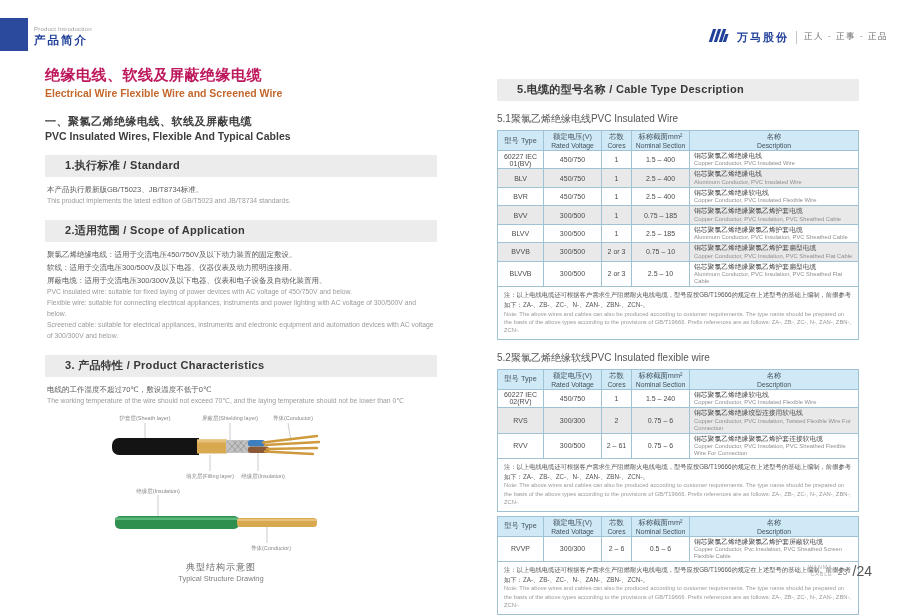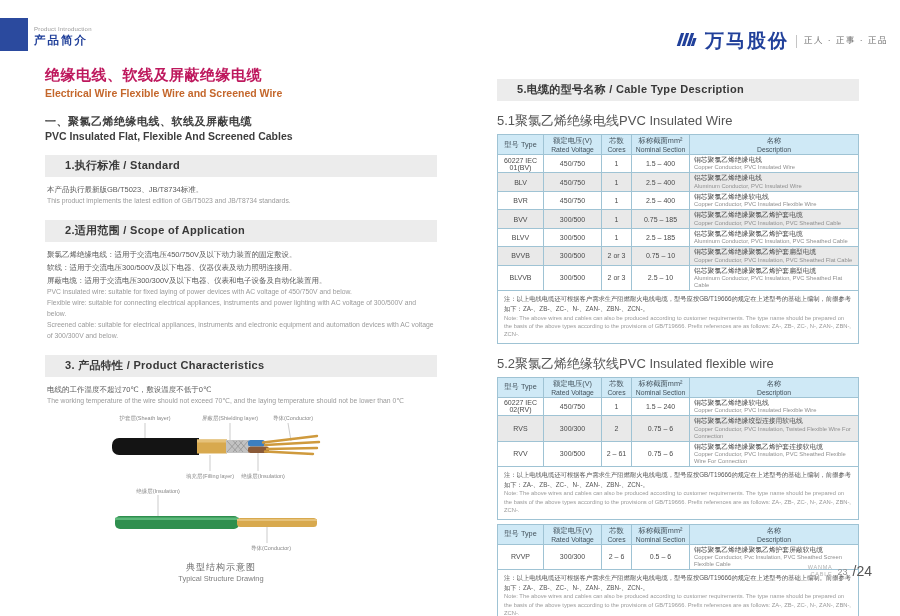--- a/index.html
+++ b/index.html
@@ -11,21 +11,21 @@
   .page { position:relative; width:900px; height:616px; background:#fff; }
 
   
   .corner-block { position:absolute; left:0; top:18px; width:28px; height:33px; background:#2b4a9e; }
   .section-label { position:absolute; left:34px; top:26px; }
   .section-label .en { font-size:6px; color:#9a9a9a; letter-spacing:.2px; }
   .section-label .cn { font-size:11.5px; color:#21409a; font-weight:bold; letter-spacing:2px; margin-top:1px; }
 
   .brandbar { position:absolute; right:12px; top:28px; display:flex; align-items:center; gap:7px; }
   .logo-mark { display:inline-block; }
-  .logo-text { font-size:19px; font-weight:bold; color:#21409a; letter-spacing:2px; }
+  .logo-text { font-size:11px; font-weight:bold; color:#21409a; letter-spacing:2px; }
   .brand-divider { width:1px; height:13px; background:#c5c5c5; }
   .tagline { font-size:8.5px; color:#6a6a6a; letter-spacing:1.5px; }
 
   
   .leftcol { position:absolute; left:45px; top:66px; width:392px; }
   .title-cn { color:#be185d; font-size:15px; font-weight:bold; letter-spacing:.5px; }
   .title-en { color:#c4672c; font-size:10.5px; font-weight:bold; margin-top:2px; }
   .subtitle-cn { color:#3e3e3e; font-size:11px; font-weight:bold; margin-top:15px; letter-spacing:.5px; }
   .subtitle-en { color:#3e3e3e; font-size:10.5px; font-weight:bold; margin-top:1px; }
 
@@ -35,21 +35,21 @@
   .line-cn { font-size:7.5px; color:#5a5a5a; line-height:1.75; }
   .line-en { font-size:6.8px; color:#9a9a9a; line-height:1.6; }
 
   .drawing-wrap { margin-top:4px; }
   .drawing-caption { width:352px; text-align:center; margin-top:0px; }
   .drawing-caption .cn { font-size:9px; color:#6a6a6a; letter-spacing:1px; }
   .drawing-caption .en { font-size:7.5px; color:#7d7d7d; }
 
   
   .rightcol { position:absolute; left:497px; top:66px; width:362px; }
-  .tcaption { font-size:13px; color:#555; margin-top:11px; }
+  .tcaption { font-size:10px; color:#555; margin-top:11px; }
 
   table.rtable { width:100%; border-collapse:collapse; margin-top:4px; table-layout:fixed; }
   .rtable th, .rtable td { border:1px solid #9fc3d4; text-align:center; padding:1px 2px; vertical-align:middle; }
   .rtable th { background:#cfe9f6; font-weight:normal; }
   .th-cn { font-size:7.3px; color:#44525c; display:block; }
   .th-en { font-size:6.8px; color:#44525c; display:block; }
   .rtable td { font-size:7px; color:#4a4a4a; }
   .rtable td.desc { text-align:left; padding-left:4px; }
   .desc-cn { display:block; font-size:6.8px; color:#4a4a4a; line-height:1.25; }
   .desc-en { display:block; font-size:5.8px; color:#8f8f8f; line-height:1.2; }
@@ -93,21 +93,21 @@
     </span>
     <span class="logo-text">万马股份</span>
     <span class="brand-divider"></span>
     <span class="tagline">正人 · 正事 · 正品</span>
   </div>
 
   <div class="leftcol">
     <div class="title-cn">绝缘电线、软线及屏蔽绝缘电缆</div>
     <div class="title-en">Electrical Wire Flexible Wire and Screened Wire</div>
     <div class="subtitle-cn">一、聚氯乙烯绝缘电线、软线及屏蔽电缆</div>
-    <div class="subtitle-en">PVC Insulated Flat, Flexible And Screened Cables</div>
+    <div class="subtitle-en">PVC Insulated Wires, Flexible And Typical Cables</div>
 
     <div class="secbar">1.执行标准 / Standard</div>
     <div class="secbody">
       <div class="line-cn">本产品执行最新版GB/T5023、JB/T8734标准。</div>
       <div class="line-en">This product implements the latest edition of GB/T5023 and JB/T8734 standards.</div>
     </div>
 
     <div class="secbar">2.适用范围 / Scope of Application</div>
     <div class="secbody">
       <div class="line-cn">聚氯乙烯绝缘电线：适用于交流电压450/750V及以下动力装置的固定敷设。</div>

